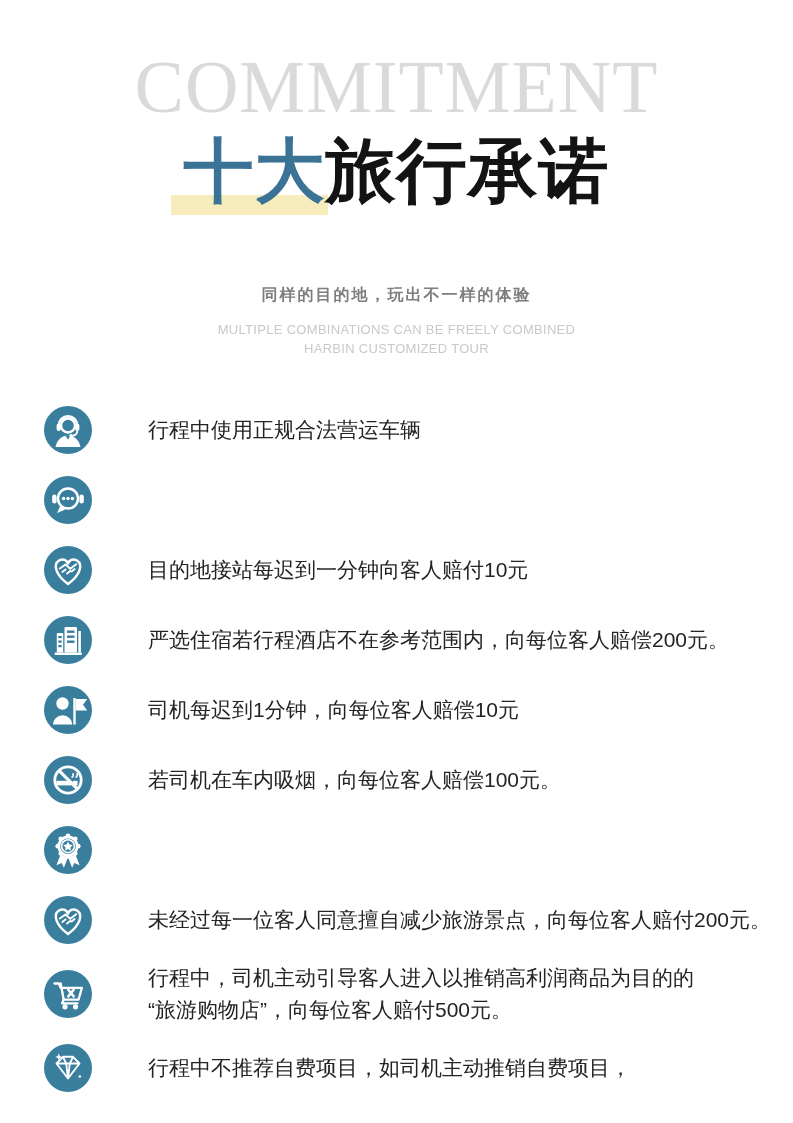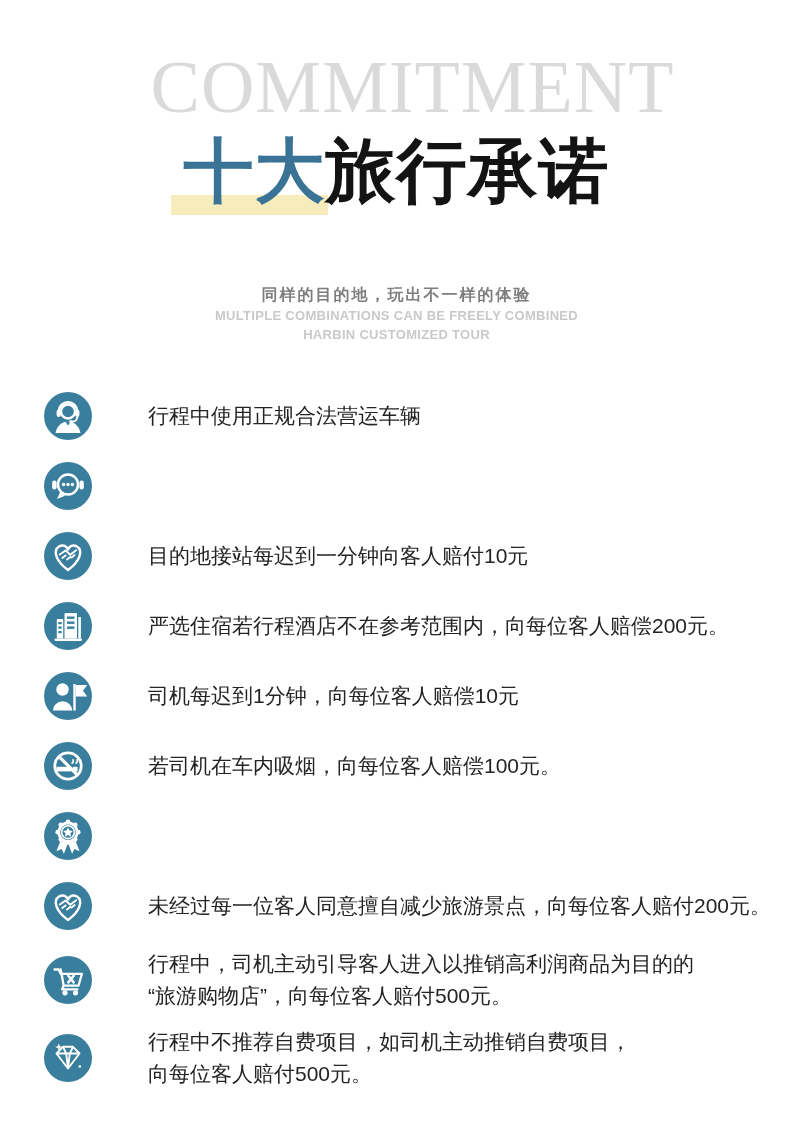--- a/index.html
+++ b/index.html
@@ -15,38 +15,38 @@
   html,body{margin:0;padding:0;}
   body{
     width:793px;height:1123px;background:#ffffff;overflow:hidden;
     font-family:"Liberation Sans","DejaVu Sans",sans-serif;
   }
   .header{position:relative;text-align:center;padding-top:88px;}
   .watermark{
     position:absolute;top:50px;left:50%;transform:translateX(-50%);
     font-family:"Liberation Serif","DejaVu Serif",serif;
     font-size:74px;line-height:1;color:var(--watermark);
-    white-space:nowrap;letter-spacing:1px;font-weight:400;user-select:none;margin-left:16px;
+    white-space:nowrap;letter-spacing:1px;font-weight:400;user-select:none;
   }
   .title{
     position:relative;z-index:1;display:inline-block;
     font-size:70px;line-height:1.05;font-weight:bold;color:#131313;
     letter-spacing:1px;
   }
   .title .hl{position:relative;color:var(--title-blue);}
   .title .hl::after{
     content:"";position:absolute;left:-13px;right:-2px;bottom:-5px;height:20px;
     background:var(--highlight);z-index:-1;
   }
   .subtitle{
     margin-top:30px;font-size:16px;font-weight:bold;color:var(--subtitle);
     letter-spacing:2px;
   }
   .sub-en{
-    font-size:13px;font-weight:bold;color:var(--sub-en);
+    margin-top:14px;font-size:13px;font-weight:normal;color:var(--sub-en);
     line-height:19px;letter-spacing:.3px;
   }
   .commitments{list-style:none;margin:44px 0 0;padding:0 8px 0 44px;}
   .commitment{display:flex;align-items:center;min-height:56px;margin-bottom:14px;}
   .icon-wrap{width:48px;height:48px;flex:0 0 48px;margin-right:15px;}
   .icon-wrap svg{display:block;width:48px;height:48px;}
   .lines{font-size:21px;color:var(--text);line-height:32px;margin-left:41px;}
   .line{white-space:nowrap;}
 </style>
 </head>
@@ -226,16 +226,15 @@
     <g fill="none" stroke="#fff" stroke-width="1.9" stroke-linejoin="round">
       <path d="M12.5 19.5L19 12.8h10l6.5 6.7L24 34.5z"></path>
       <path d="M12.5 19.5h23M19 12.8l3.2 6.7L24 34.5M29 12.8l-3.2 6.7L24 34.5M22.2 19.5h3.6"></path>
     </g>
     <path d="M14.8 9.3l1 2.6 2.6 1-2.6 1-1 2.6-1-2.6-2.6-1 2.6-1z" fill="#fff"></path>
     <circle cx="35.8" cy="32.5" r="1.3" fill="#fff"></circle>
         </svg>
       </span>
     <div class="lines">
         <div class="line">行程中不推荐自费项目，如司机主动推销自费项目，</div>
-        <div class="line">向每位客人赔付500元。</div>
       </div>
   </li>
   </ul>
 
 </body></html>

